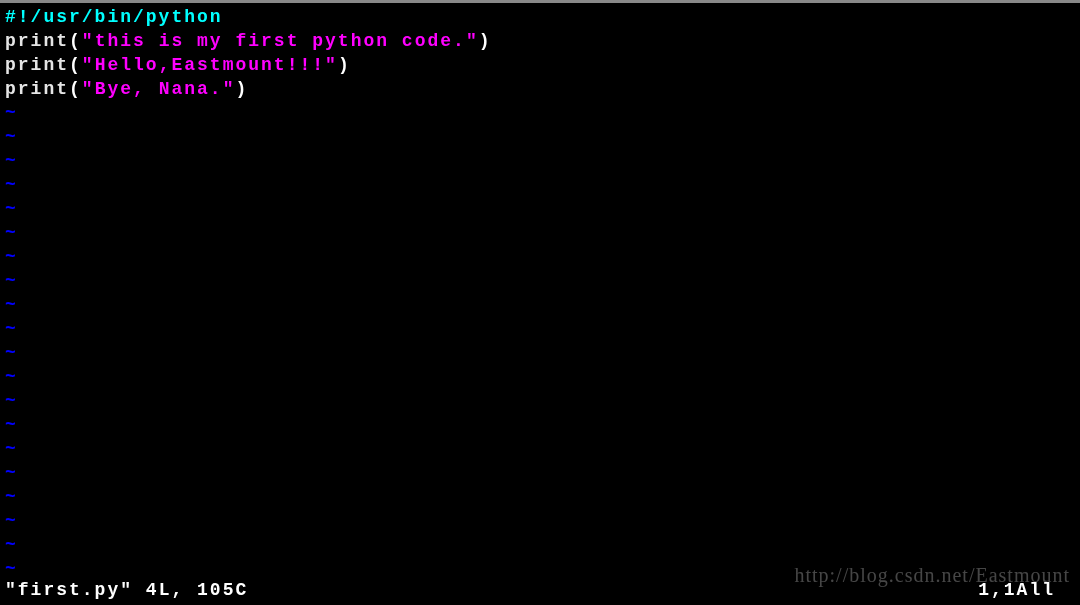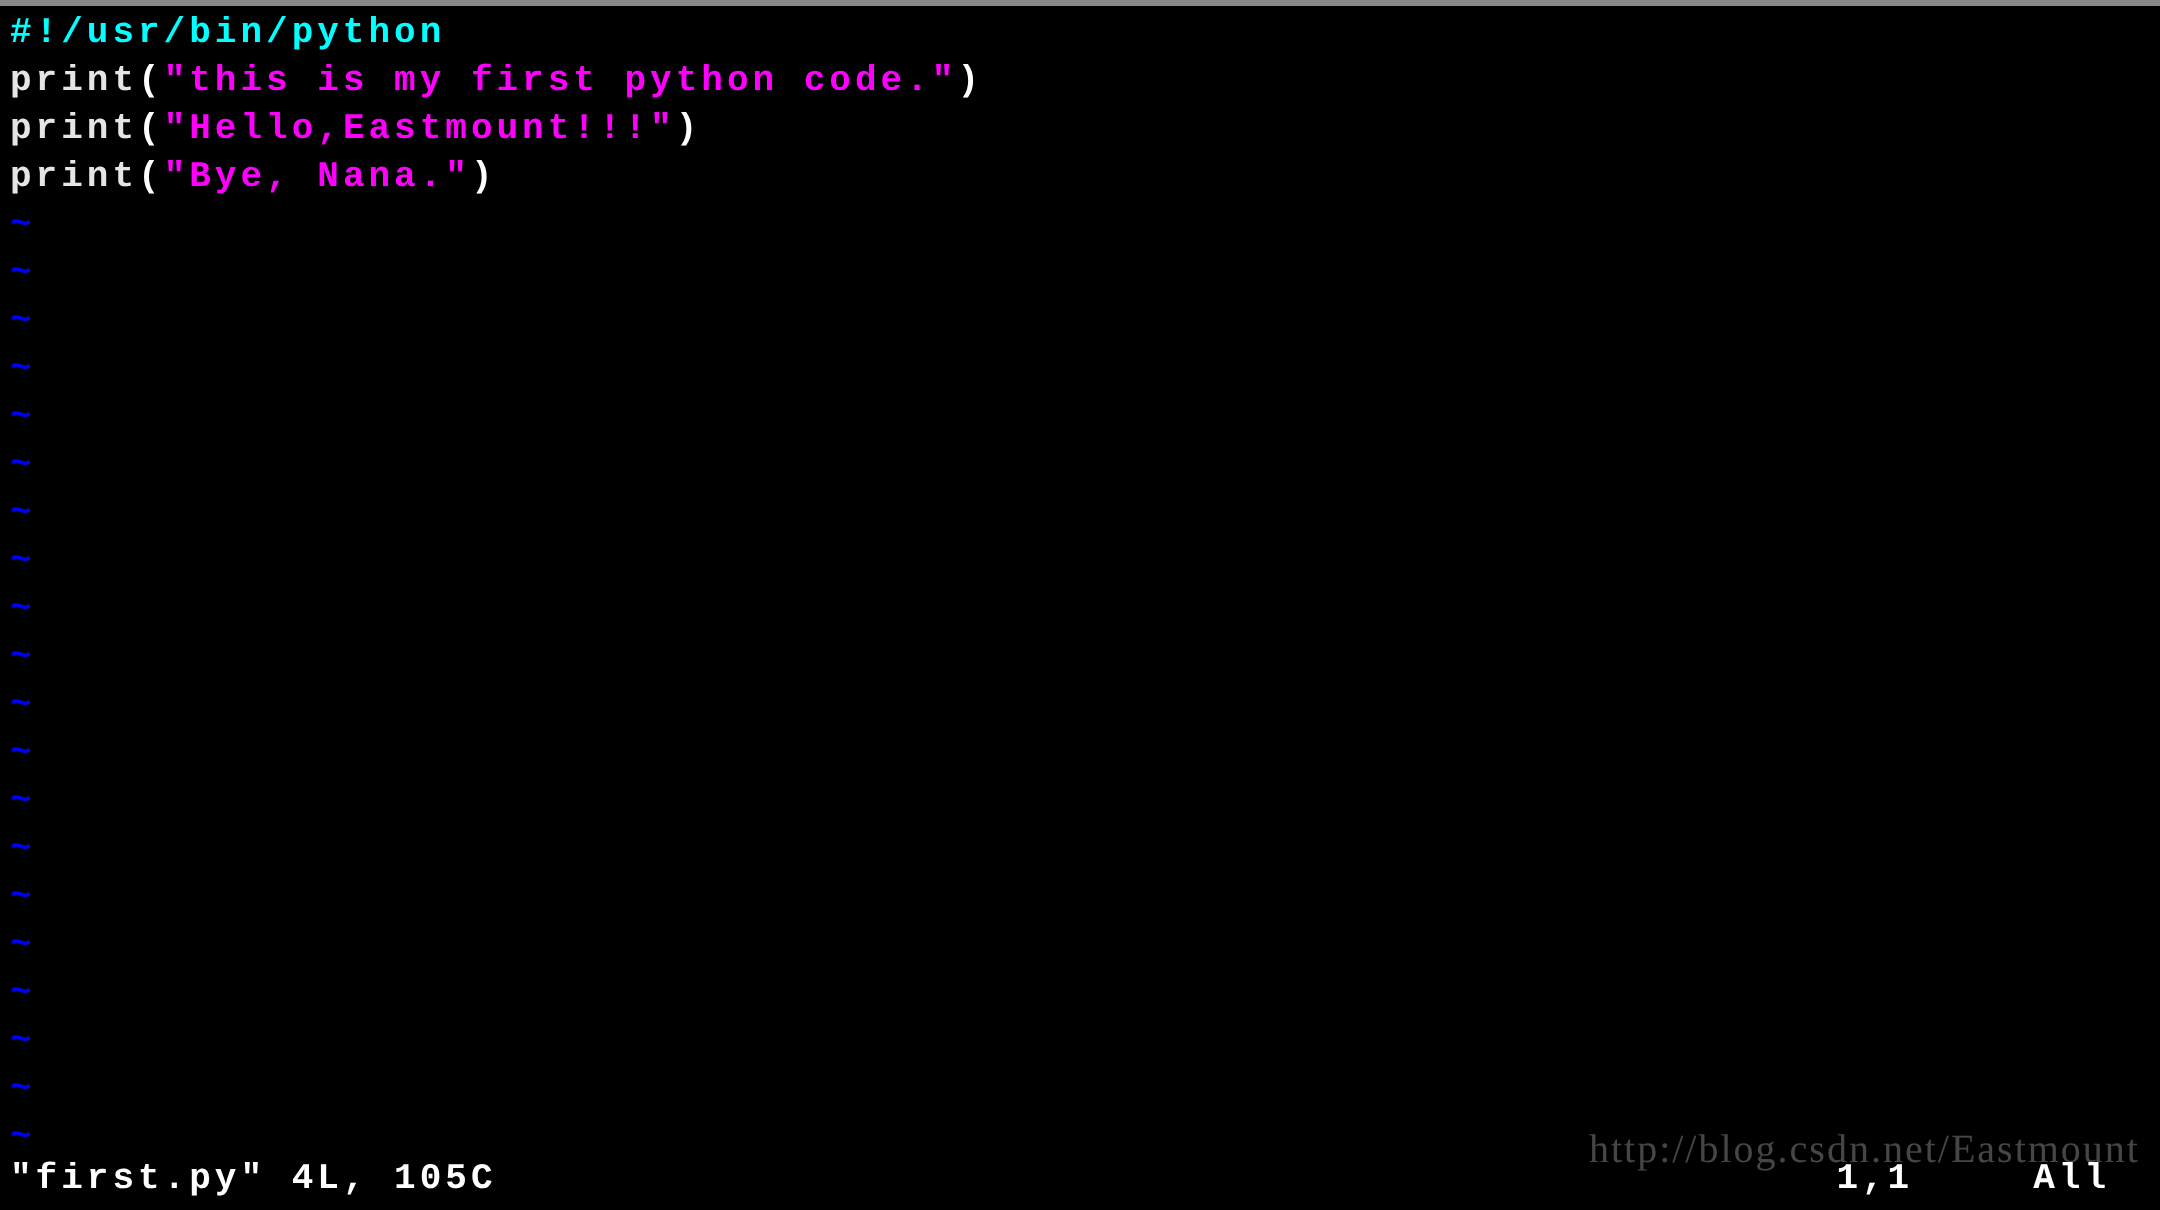--- a/index.html
+++ b/index.html
@@ -56,21 +56,20 @@
       display: flex;
       justify-content: space-between;
       font-weight: bold;
     }
     .status-left {
       flex: 0 0 auto;
     }
     .status-right {
       flex: 0 0 auto;
       display: flex;
-      gap: 60px;
       padding-right: 20px;
     }
     .watermark {
       position: absolute;
       bottom: 18px;
       right: 10px;
       color: rgba(200, 200, 200, 0.35);
       font-family: Liberation Serif, serif;
       font-size: 20px;
       font-weight: normal;

